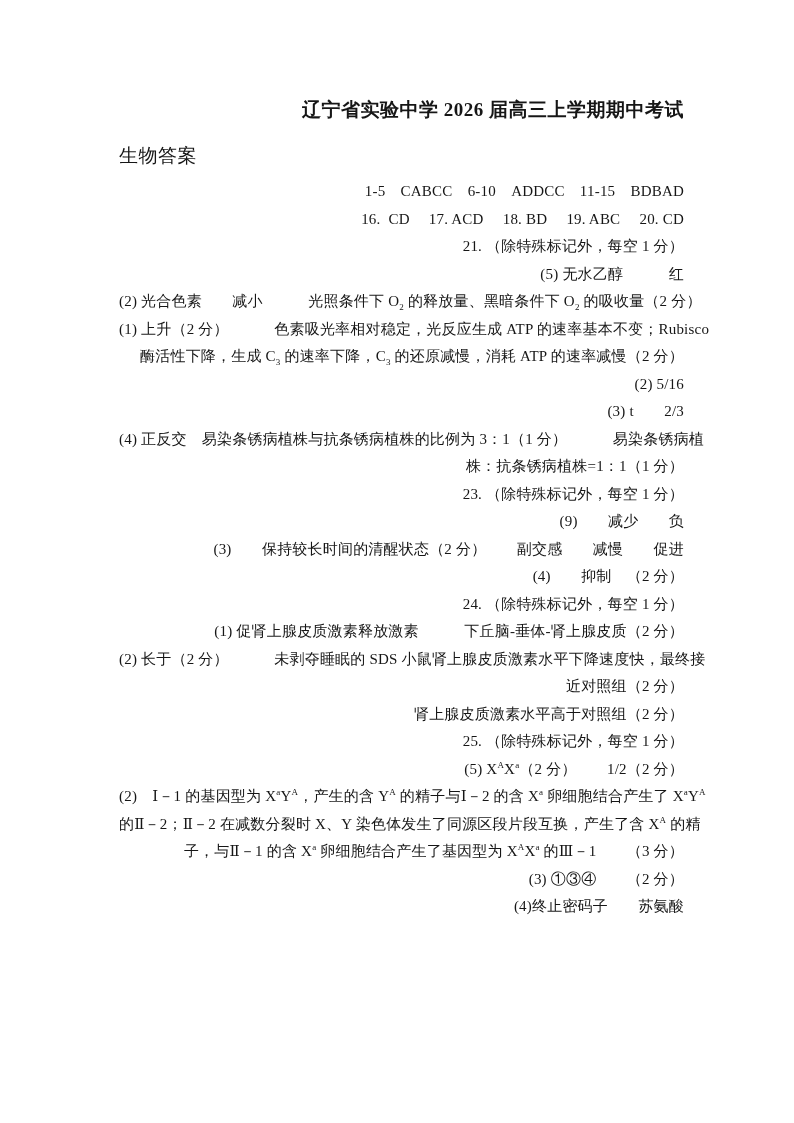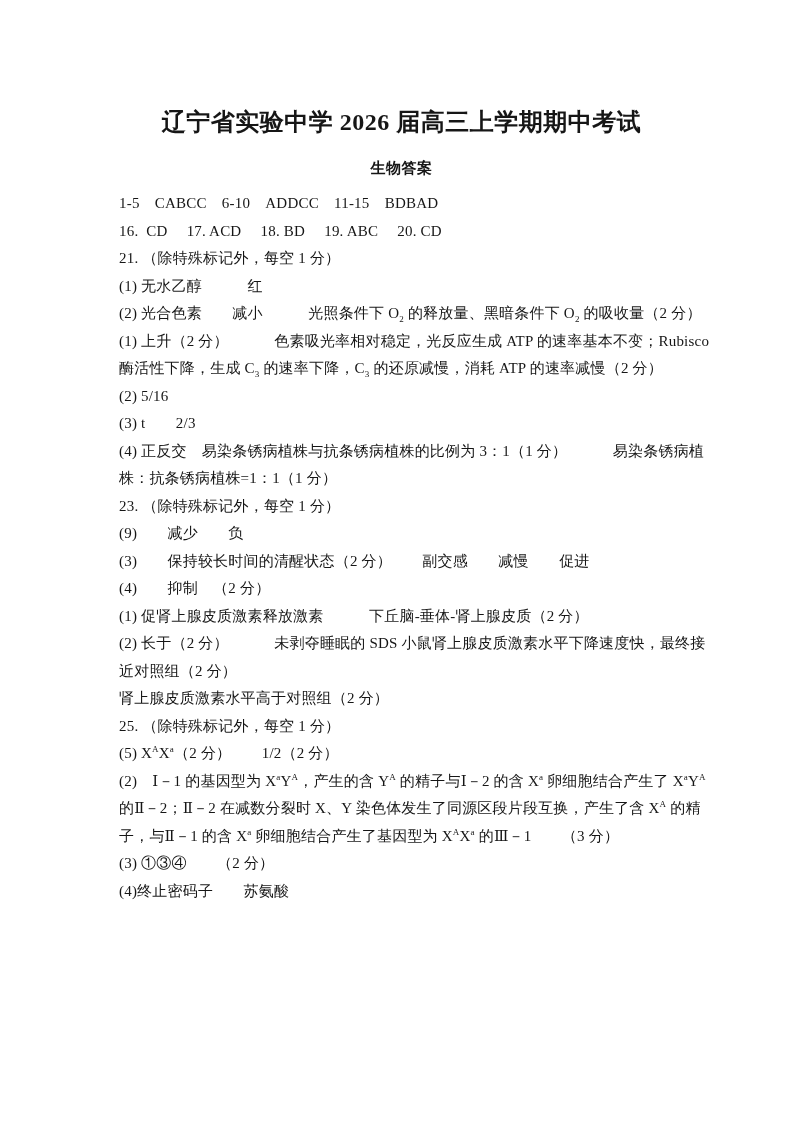--- a/index.html
+++ b/index.html
@@ -8,70 +8,72 @@
     width: 794px;
     height: 1123px;
     margin: 0 auto;
     background: #ffffff;
     overflow: hidden;
     color: #161616;
     font-family: "Liberation Serif", "DejaVu Serif", serif;
   }
   .inner { padding: 97px 110px 0 119px; }
   .doc-title {
-    margin: 12px;
-    font-size: 24px;
+    margin: 0;
+    font-size: 19px;
     font-weight: 700;
-    text-align: center;
+    text-align: right;
     line-height: 26px;
     letter-spacing: 0.5px;
     white-space: pre;
   }
   .doc-subtitle {
     margin: 20px 0 0 0;
-    font-size: 15px;
-    font-weight: 700;
-    text-align: center;
+    font-size: 19px;
+    font-weight: 400;
+    text-align: left;
     line-height: 26px;
     letter-spacing: 0.5px;
   }
   .doc-body { margin-top: 9px; }
   .line {
     margin: 0;
     font-size: 15px;
     line-height: 27.5px;
     white-space: pre;
     letter-spacing: 0.2px;
+    text-align: right;
   }
   .line sup { font-size: 9px; line-height: 0; }
   .line sub { font-size: 9px; line-height: 0; }
 </style>
 </head>
 <body>
 
 <div class="page">
   <div class="inner">
     <h1 class="doc-title">辽宁省实验中学 2026 届高三上学期期中考试</h1>
     <h2 class="doc-subtitle">生物答案</h2>
     <div class="doc-body">
         <p class="line"><span>1-5　CABCC　6-10　ADDCC　11-15　BDBAD</span></p>
         <p class="line"><span>16.  CD　 17. ACD　 18. BD　 19. ABC　 20. CD</span></p>
         <p class="line"><span>21. （除特殊标记外，每空 1 分）</span></p>
-        <p class="line"><span>(1) 无水乙醇　　　红</span></p>
+        <p class="line"><span>(5) 无水乙醇　　　红</span></p>
         <p class="line"><span>(2) 光合色素　　减小　　　光照条件下 O</span><sub>2</sub><span> 的释放量、黑暗条件下 O</span><sub>2</sub><span> 的吸收量（2 分）</span></p>
         <p class="line"><span>(1) 上升（2 分）　　　色素吸光率相对稳定，光反应生成 ATP 的速率基本不变；Rubisco</span></p>
         <p class="line"><span>酶活性下降，生成 C</span><sub>3</sub><span> 的速率下降，C</span><sub>3</sub><span> 的还原减慢，消耗 ATP 的速率减慢（2 分）</span></p>
         <p class="line"><span>(2) 5/16</span></p>
         <p class="line"><span>(3) t　　2/3</span></p>
         <p class="line"><span>(4) 正反交　易染条锈病植株与抗条锈病植株的比例为 3：1（1 分）　　　易染条锈病植</span></p>
         <p class="line"><span>株：抗条锈病植株=1：1（1 分）</span></p>
         <p class="line"><span>23. （除特殊标记外，每空 1 分）</span></p>
         <p class="line"><span>(9)　　减少　　负</span></p>
         <p class="line"><span>(3)　　保持较长时间的清醒状态（2 分）　　副交感　　减慢　　促进</span></p>
         <p class="line"><span>(4)　　抑制　（2 分）</span></p>
+        <p class="line"><span>24. （除特殊标记外，每空 1 分）</span></p>
         <p class="line"><span>(1) 促肾上腺皮质激素释放激素　　　下丘脑-垂体-肾上腺皮质（2 分）</span></p>
         <p class="line"><span>(2) 长于（2 分）　　　未剥夺睡眠的 SDS 小鼠肾上腺皮质激素水平下降速度快，最终接</span></p>
         <p class="line"><span>近对照组（2 分）</span></p>
         <p class="line"><span>肾上腺皮质激素水平高于对照组（2 分）</span></p>
         <p class="line"><span>25. （除特殊标记外，每空 1 分）</span></p>
         <p class="line"><span>(5) X</span><sup>A</sup><span>X</span><sup>a</sup><span>（2 分）　　1/2（2 分）</span></p>
         <p class="line"><span>(2)　Ⅰ－1 的基因型为 X</span><sup>a</sup><span>Y</span><sup>A</sup><span>，产生的含 Y</span><sup>A</sup><span> 的精子与Ⅰ－2 的含 X</span><sup>a</sup><span> 卵细胞结合产生了 X</span><sup>a</sup><span>Y</span><sup>A</sup></p>
         <p class="line"><span>的Ⅱ－2；Ⅱ－2 在减数分裂时 X、Y 染色体发生了同源区段片段互换，产生了含 X</span><sup>A</sup><span> 的精</span></p>
         <p class="line"><span>子，与Ⅱ－1 的含 X</span><sup>a</sup><span> 卵细胞结合产生了基因型为 X</span><sup>A</sup><span>X</span><sup>a</sup><span> 的Ⅲ－1　　（3 分）</span></p>
         <p class="line"><span>(3) ①③④　　（2 分）</span></p>

